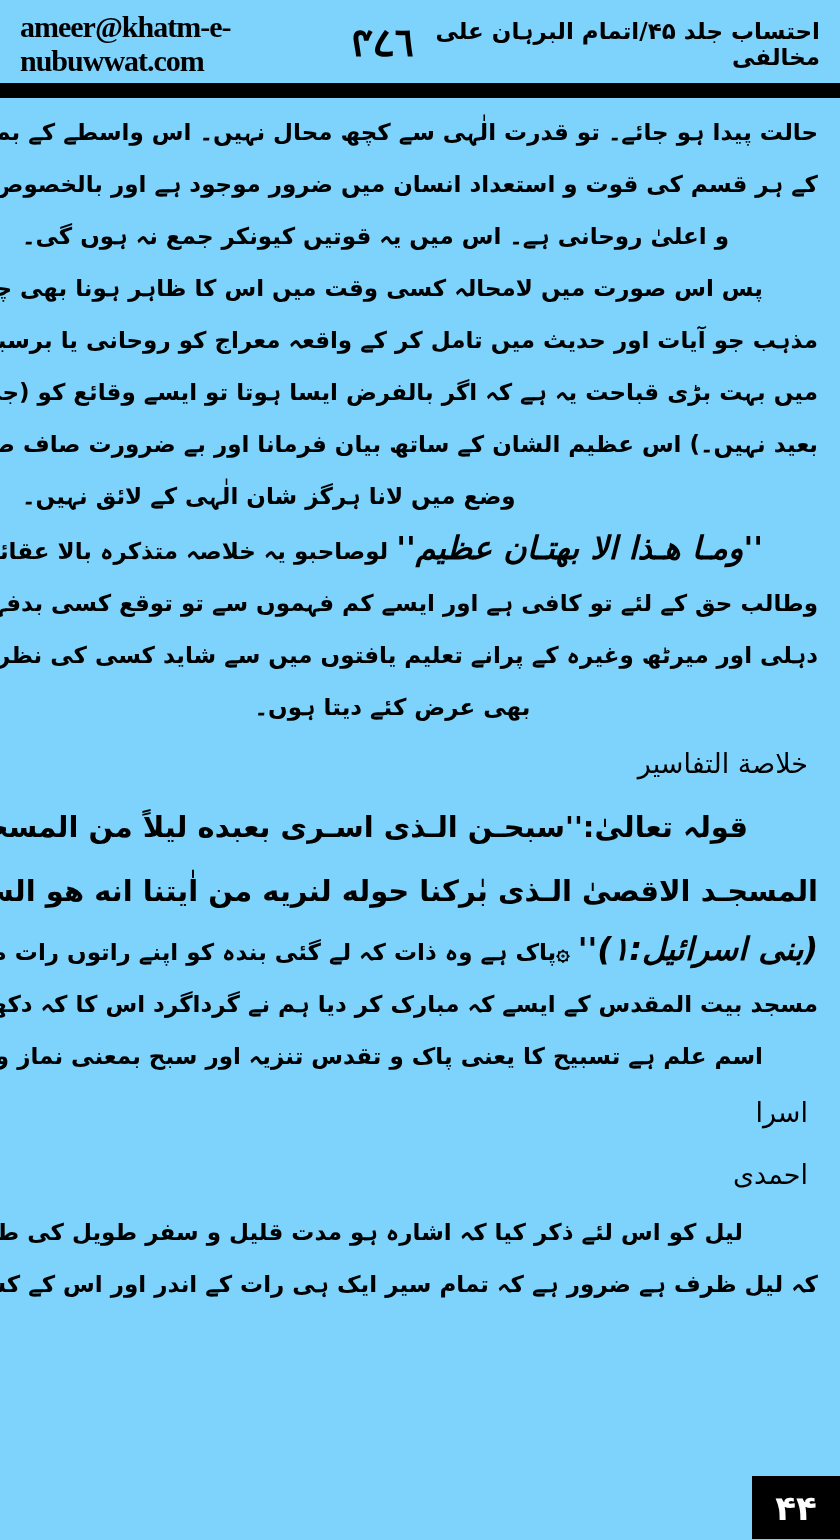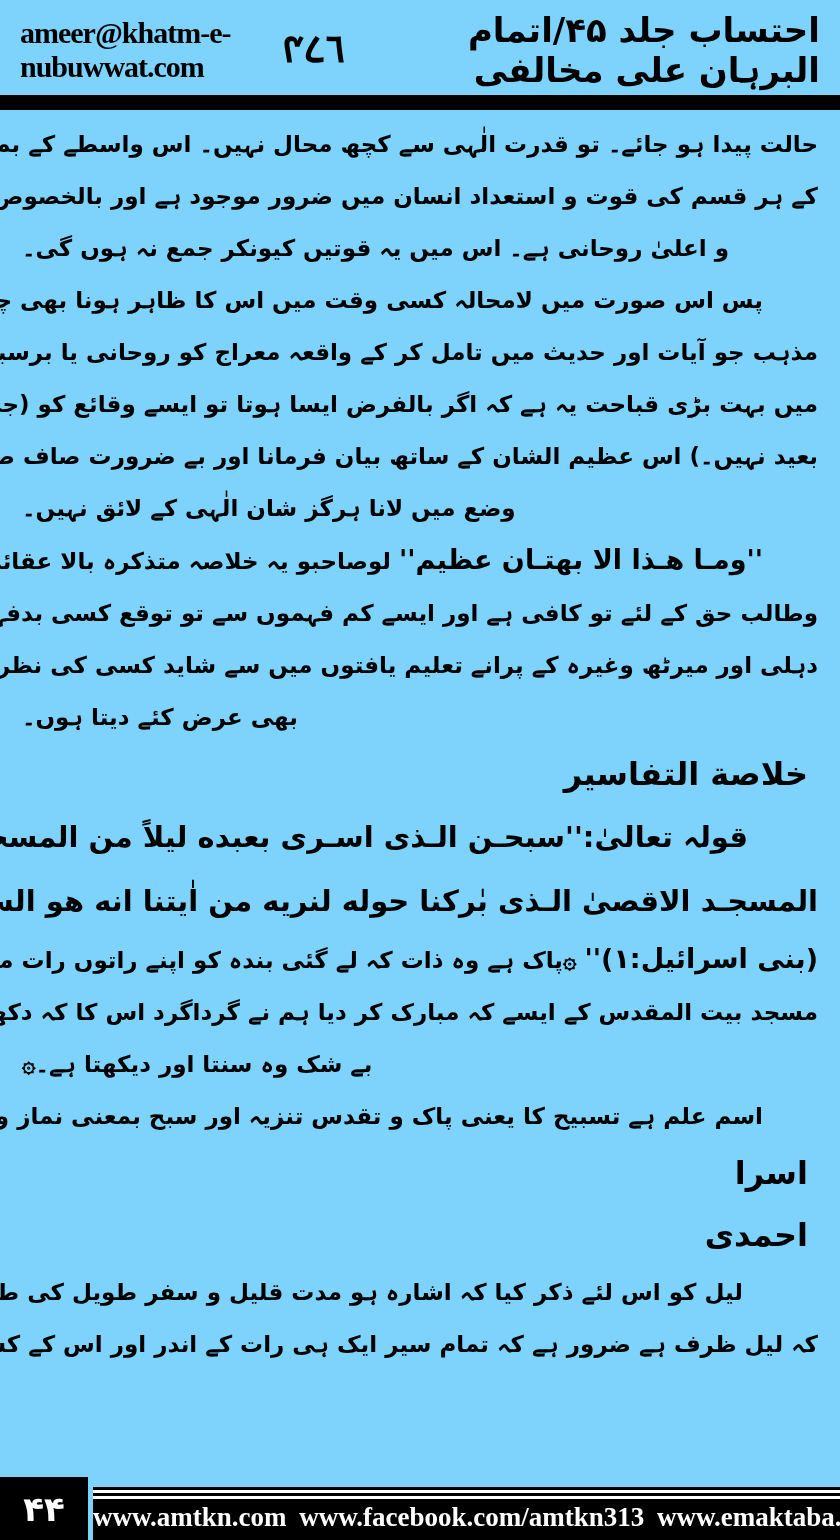--- a/index.html
+++ b/index.html
@@ -26,66 +26,67 @@
     font-weight:bold;
     font-size:30px;
     letter-spacing:-1px;
   }
   .header .pagenum {
     font-size:36px;
     font-weight:bold;
     font-family:Liberation Serif, serif;
   }
   .header .title {
-    font-size:34px;
+    font-size:23px;
     font-weight:bold;
     direction:rtl;
   }
   .top-rule { height:15px; background:#000; margin-top:3px; }
 
   
   .bodytext {
     direction:rtl;
     padding:8px 22px 0 22px;
   }
   .line {
     font-size:23px;
     font-weight:bold;
     line-height:52px;
     white-space:nowrap;
-    text-align:left;
+    text-align:center;
   }
   .jf { text-align:justify; text-align-last:justify; }
   .al { text-align:left; }
   .ac { text-align:left; }
   .pr28 { padding-right:28px; }
   .pr45 { padding-right:45px; }
   .pr55 { padding-right:55px; }
   .pr70 { padding-right:70px; }
   .pl75 { padding-left:75px; }
   .pr75 { padding-right:75px; }
   .arabic { font-size:29px; line-height:64px; }
-  .arx { font-size:27px; }
+  .arx { font-size:32px;font-style:italic; }
   .heading {
-    font-size:32px;
+    font-size:27px;
     line-height:62px;
-    font-weight:bold;
+    font-weight:normal;
     text-align:right;
     padding-right:10px;
     white-space:nowrap;
   }
 
   
   .footer {
     position:absolute;
     left:0; bottom:0;
     width:840px; height:64px;
     display:flex;
     align-items:flex-end;
     direction:ltr;
+    flex-direction:column;
   }
   .footer-pagebox {
     width:88px; height:63px;
     background:#000;
     color:#fff;
     display:flex;
     align-items:center;
     justify-content:center;
     font-size:34px;
     font-weight:bold;
@@ -151,21 +152,20 @@
 
     <div class="heading">خلاصة التفاسیر</div>
 
     <div class="line arabic jf pr70">قولہ تعالیٰ:''سبحـن الـذی اسـری بعبده لیلاً من المسجد الحرام الی</div>
     <div class="line arabic jf">المسجـد الاقصیٰ الـذی بٰرکنا حوله لنریه من اٰیتنا انه هو السمیع البصیر</div>
     <div class="line jf">
       <span class="arx">(بنی اسرائیل:۱)''</span>
       <span>۞پاک ہے وہ ذات کہ لے گئی بندہ کو اپنے راتوں رات مسجد کعبہ سے طرف</span>
     </div>
     <div class="line jf">مسجد بیت المقدس کے ایسے کہ مبارک کر دیا ہم نے گرداگرد اس کا کہ دکھائیں ہم اسے نشانیاں اپنی</div>
-    <div class="line ac">بے شک وہ سنتا اور دیکھتا ہے۔۞</div>
 
     <div class="line jf pr55">اسم علم ہے تسبیح کا یعنی پاک و تقدس تنزیہ اور سبح بمعنی نماز و نورانیت بھی آتا ہے۔</div>
 
     <div class="heading pr28">اسرا</div>
 
     <div class="heading pr28">احمدی</div>
     <div class="line jf pr75 pl75">لیل کو اس لئے ذکر کیا کہ اشارہ ہو مدت قلیل و سفر طویل کی طرف۔ فائدہ: اس لئے</div>
     <div class="line jf">کہ لیل ظرف ہے ضرور ہے کہ تمام سیر ایک ہی رات کے اندر اور اس کے کسی حصہ میں ہو اور تعدیہ</div>
   </div>
 

